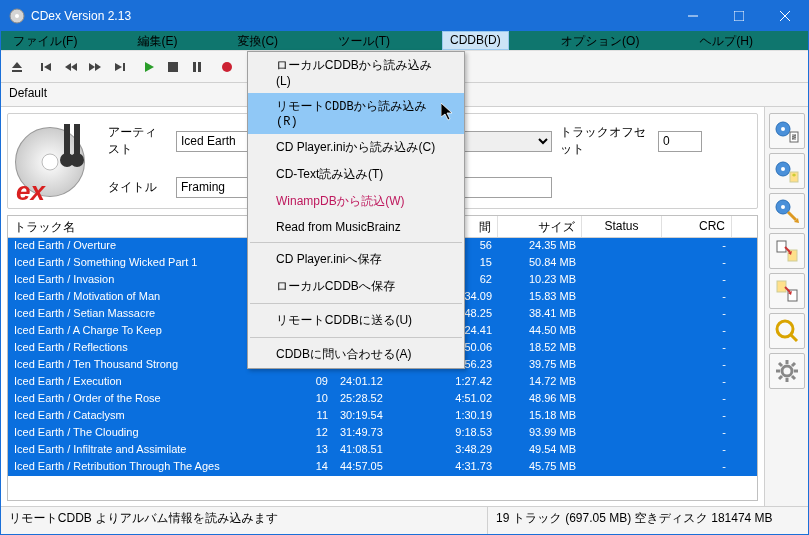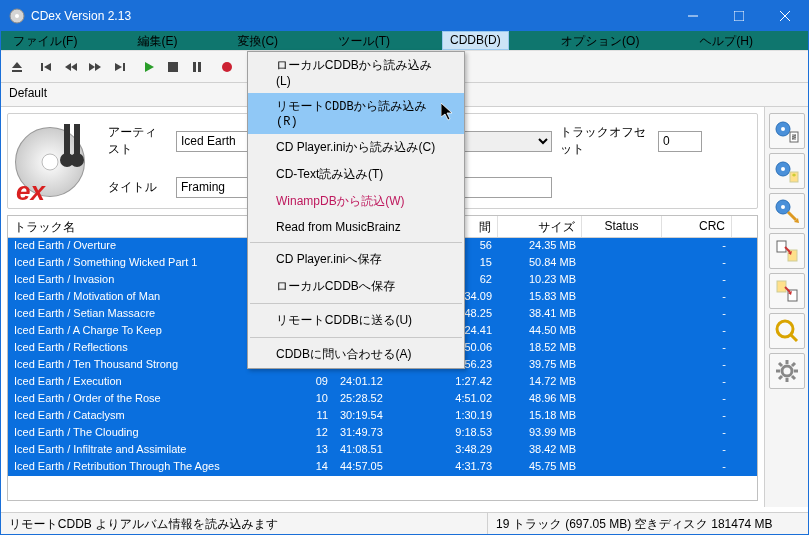--- a/index.html
+++ b/index.html
@@ -52,21 +52,21 @@
 .col-start { width: 84px; text-align: left; }
 .col-play { width: 80px; text-align: right; }
 .col-size { width: 84px; text-align: right; }
 .col-status { width: 80px; text-align: center; }
 .col-crc { width: 70px; text-align: right; }
 .tbody { background: #fff; overflow-y: auto; height: calc(100% - 22px); }
 .tbody .tr { display: flex; height: 17px; background: #0a6fde; color: #fff; }
 .tbody .tr .td { padding: 1px 6px; white-space: nowrap; overflow: hidden; }
 
 
-.statusbar { position: absolute; bottom: 0; left: 0; right: 0; height: 22px; border-top: 1px solid #d0d0d0; display: flex; font-size: 12px; background: #f5f5f5; }
+.statusbar { position: absolute; bottom: 0; left: 0; right: 0; height: 28px; border-top: 1px solid #d0d0d0; display: flex; font-size: 12px; background: #f5f5f5; }
 .statusbar .sb-left { flex: 1; padding: 3px 8px; border-right: 1px solid #d0d0d0; }
 .statusbar .sb-right { padding: 3px 8px; width: 320px; }
 
 
 .dropdown { position: absolute; top: 50px; left: 246px; width: 218px; background: #f0f0f0; border: 1px solid #a0a0a0; box-shadow: 2px 2px 4px rgba(0,0,0,0.25); z-index: 100; font-size: 12px; padding: 0; }
 .dropdown .dd-item { padding: 5px 26px 5px 28px; cursor: default; }
 .dropdown .dd-item.highlight { background: #90c8f6; font-family: Liberation Mono, monospace; }
 .dropdown .dd-item.disabled { color: #be185d; }
 .dropdown .dd-sep { height: 1px; background: #c8c8c8; margin: 3px 2px; }
 
@@ -327,21 +327,21 @@
             <div class="td col-play">9:18.53</div>
             <div class="td col-size">93.99 MB</div>
             <div class="td col-status"></div>
             <div class="td col-crc">-</div>
           </div>
           <div class="tr">
             <div class="td col-name">Iced Earth / Infiltrate and Assimilate</div>
             <div class="td col-track">13</div>
             <div class="td col-start">41:08.51</div>
             <div class="td col-play">3:48.29</div>
-            <div class="td col-size">38.42 MB</div>
+            <div class="td col-size">49.54 MB</div>
             <div class="td col-status"></div>
             <div class="td col-crc">-</div>
           </div>
           <div class="tr">
             <div class="td col-name">Iced Earth / Retribution Through The Ages</div>
             <div class="td col-track">14</div>
             <div class="td col-start">44:57.05</div>
             <div class="td col-play">4:31.73</div>
             <div class="td col-size">45.75 MB</div>
             <div class="td col-status"></div>

